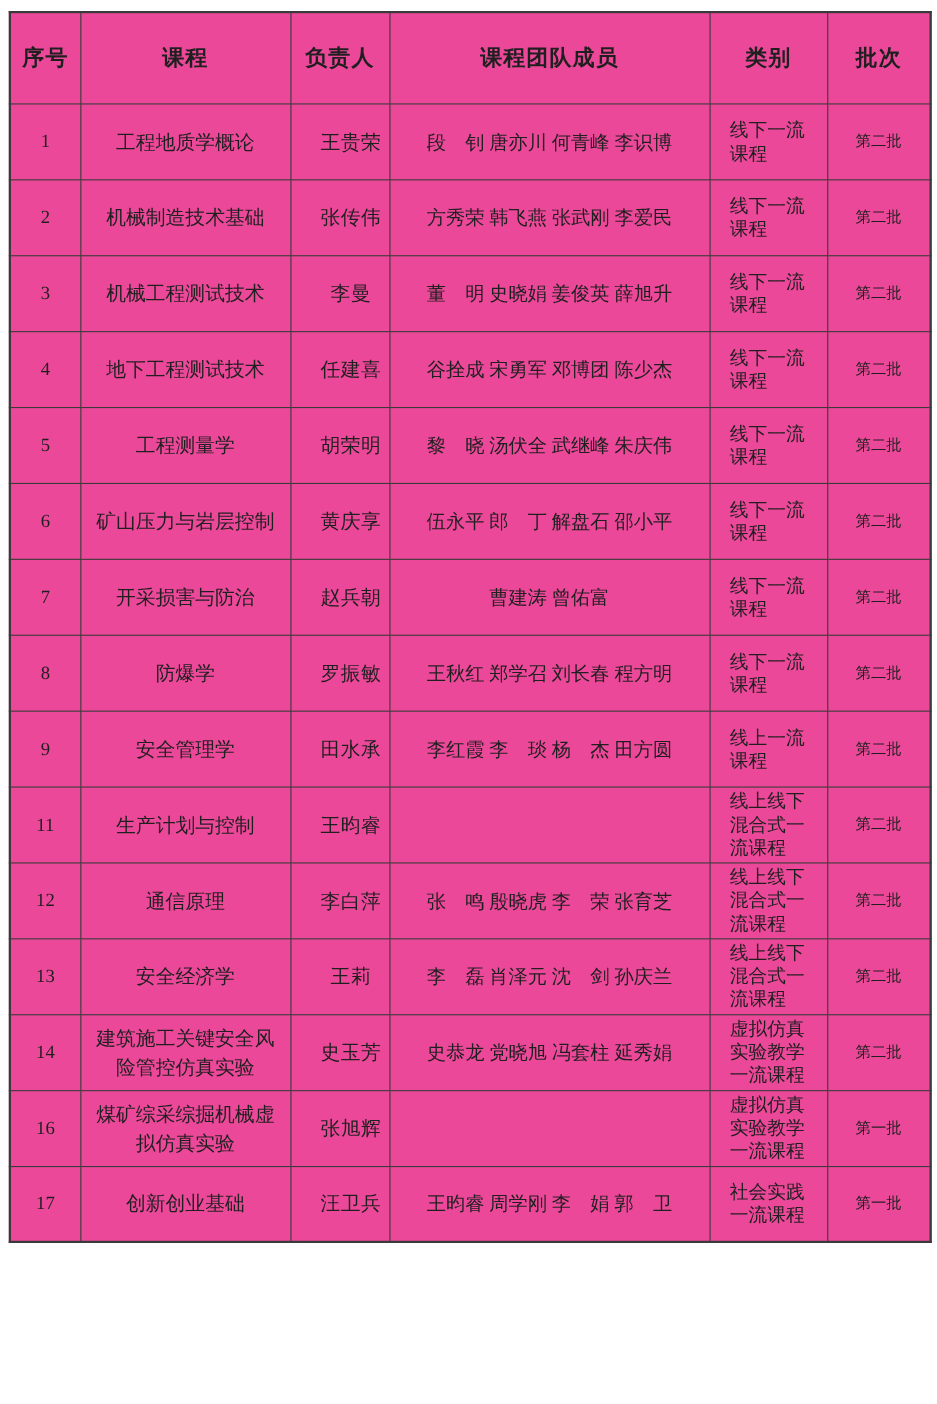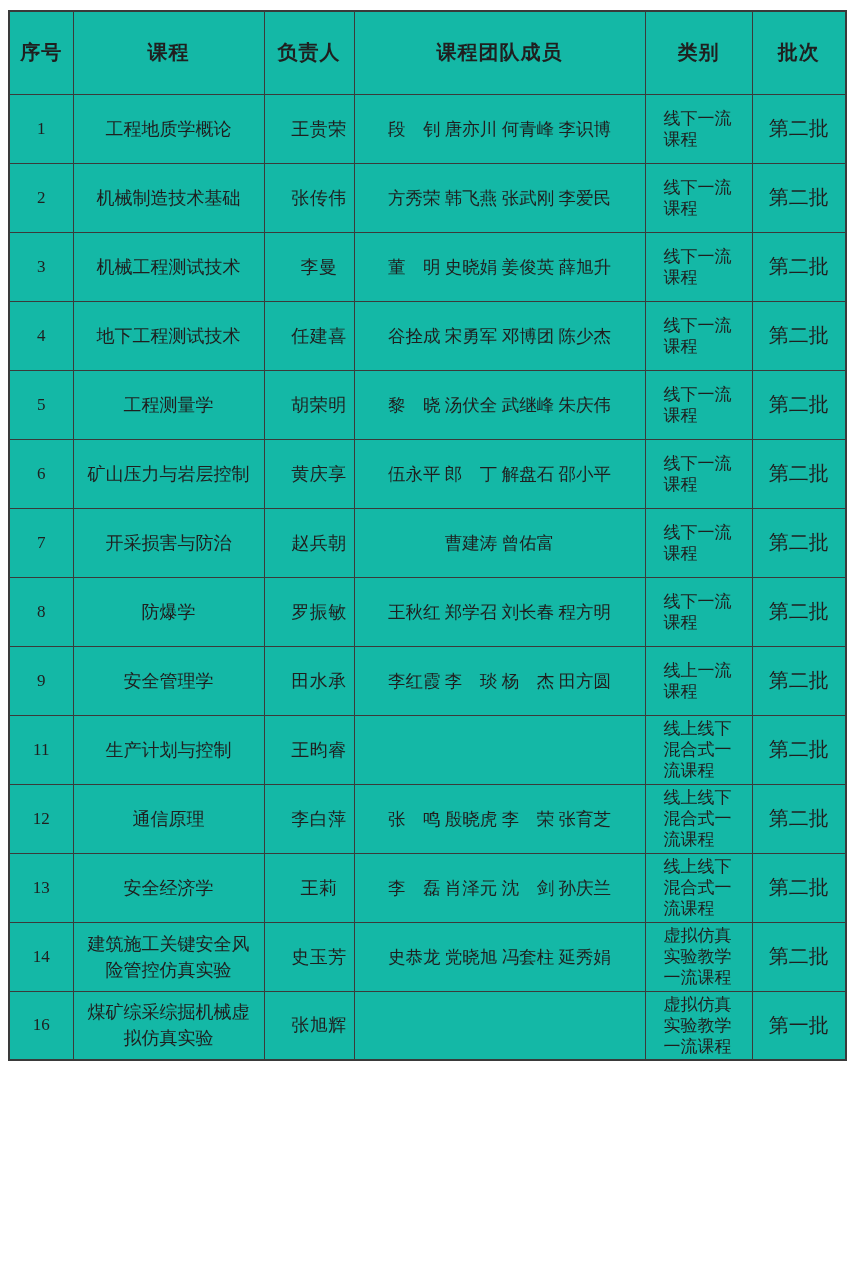--- a/index.html
+++ b/index.html
@@ -16,21 +16,21 @@
     overflow: hidden;
   }
   .page {
     padding: 10px 0 0 8px;
   }
   table.course-table {
     border-collapse: collapse;
     table-layout: fixed;
     width: 837px;
     border: 2px solid #3a3a3a;
-    background: #14b8a6;
+    background: #ec4899;
   }
   th, td {
     border: 1.5px solid #3a3a3a;
     text-align: center;
     vertical-align: middle;
     padding: 2px 4px;
     overflow: hidden;
   }
   thead tr { height: 83px; }
   tbody tr { height: 69px; }
@@ -64,21 +64,21 @@
     font-size: 17px;
   }
   td.c-category .cat-inner {
     display: inline-block;
     width: 70px;
     line-height: 21px;
     word-break: break-all;
     text-align: left;
   }
   td.c-batch {
-    font-size: 20px;
+    font-size: 14px;
   }
 </style>
 </head>
 <body>
 
 <div class="page">
   <table class="course-table">
     <colgroup>
       <col style="width:64px">
       <col style="width:191px">
@@ -247,15 +247,25 @@
     <td class="c-no">16</td>
     <td class="c-course">煤矿综采综掘机械虚拟仿真实验</td>
     <td class="c-leader">张旭辉</td>
     <td class="c-team"></td>
     <td class="c-category">
       <span class="cat-inner">虚拟仿真实验教学一流课程</span>
     </td>
     <td class="c-batch">第一批</td>
   </tr>
 
+  <tr>
+    <td class="c-no">17</td>
+    <td class="c-course">创新创业基础</td>
+    <td class="c-leader">汪卫兵</td>
+    <td class="c-team">王昀睿 周学刚 李　娟 郭　卫</td>
+    <td class="c-category">
+      <span class="cat-inner">社会实践一流课程</span>
+    </td>
+    <td class="c-batch">第一批</td>
+  </tr>
 </tbody>
   </table>
 </div>
 
 </body></html>

